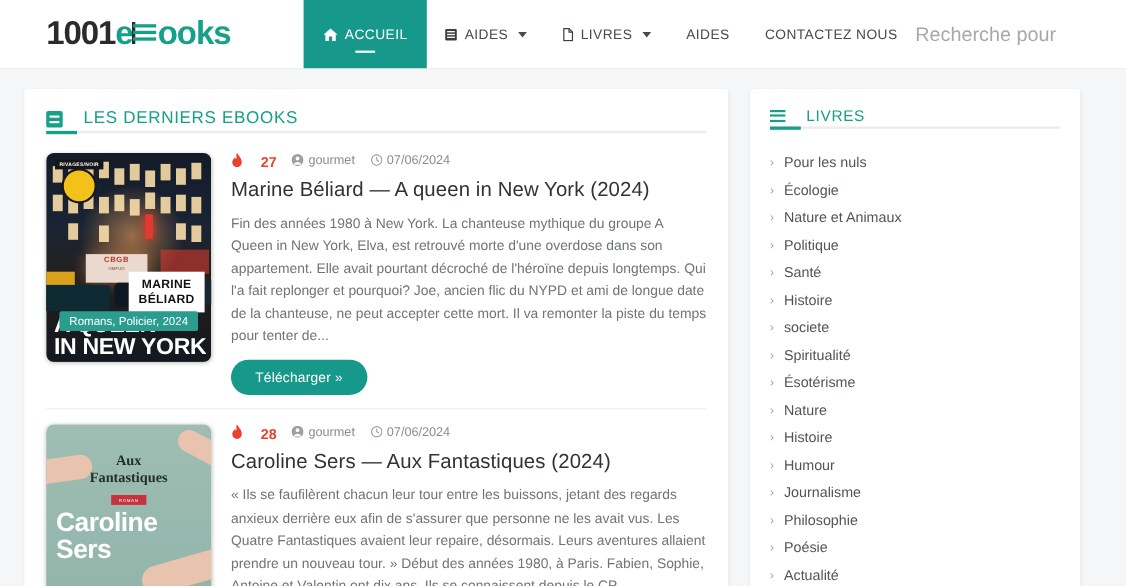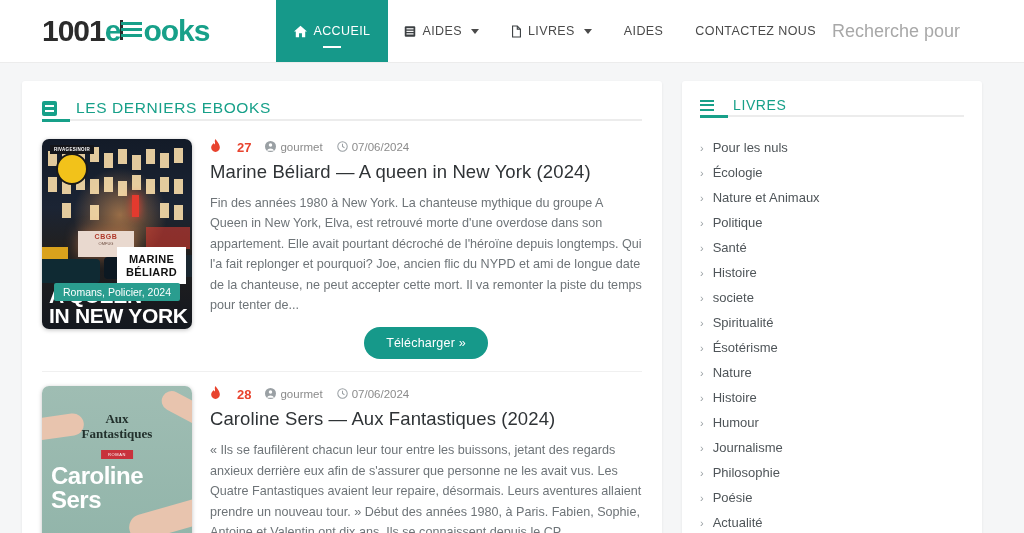--- a/index.html
+++ b/index.html
@@ -277,21 +277,21 @@
     margin-bottom: 10px;
     letter-spacing: .1px;
     cursor: pointer;
   }
   .excerpt {
     font-size: 12.6px;
     line-height: 1.62;
     color: #6e7478;
     text-align: left;
   }
-  .btn-row { display: flex; justify-content: center; margin-top: 12px; }
+  .btn-row { display: flex; justify-content: flex-start; margin-top: 12px; }
   .btn-dl {
     background: #16998a;
     color: #ffffff;
     border: none;
     border-radius: 20px;
     padding: 9px 22px;
     font-size: 12.5px;
     font-family: "Liberation Sans", sans-serif;
     cursor: pointer;
     letter-spacing: .2px;

